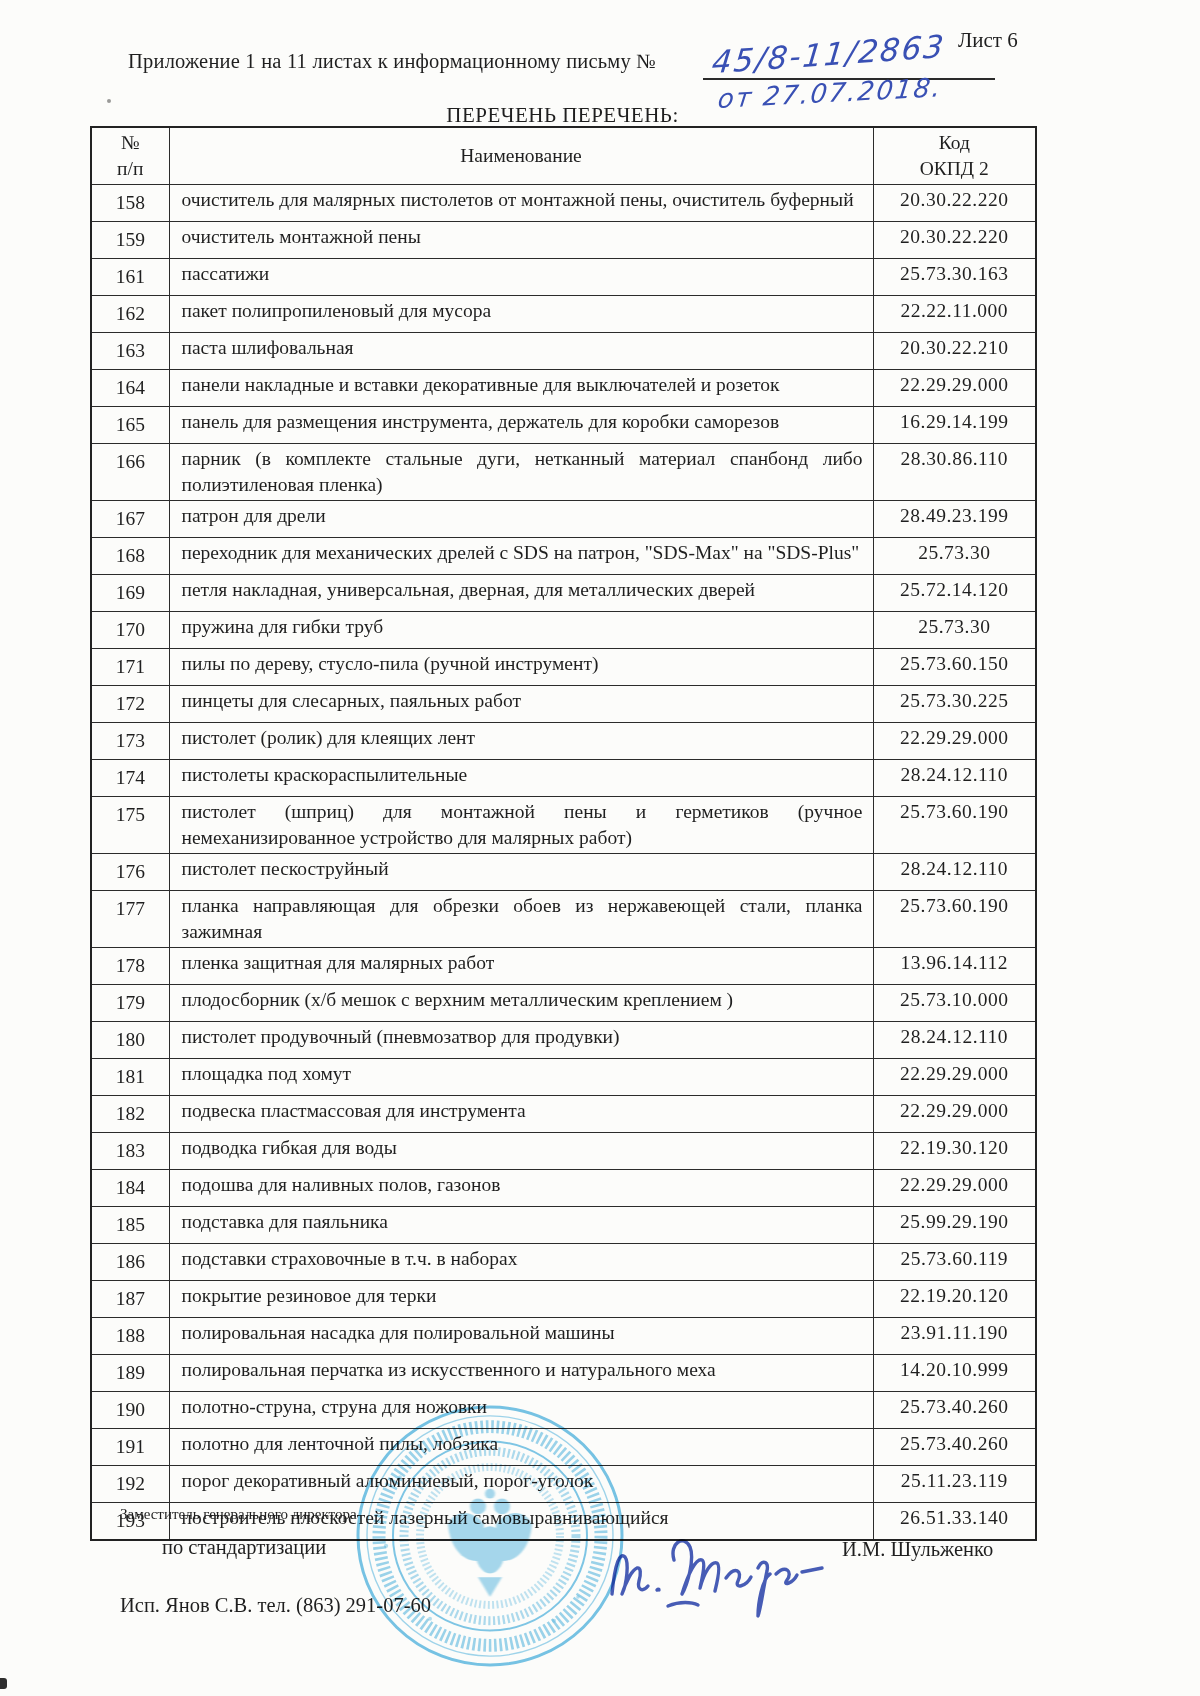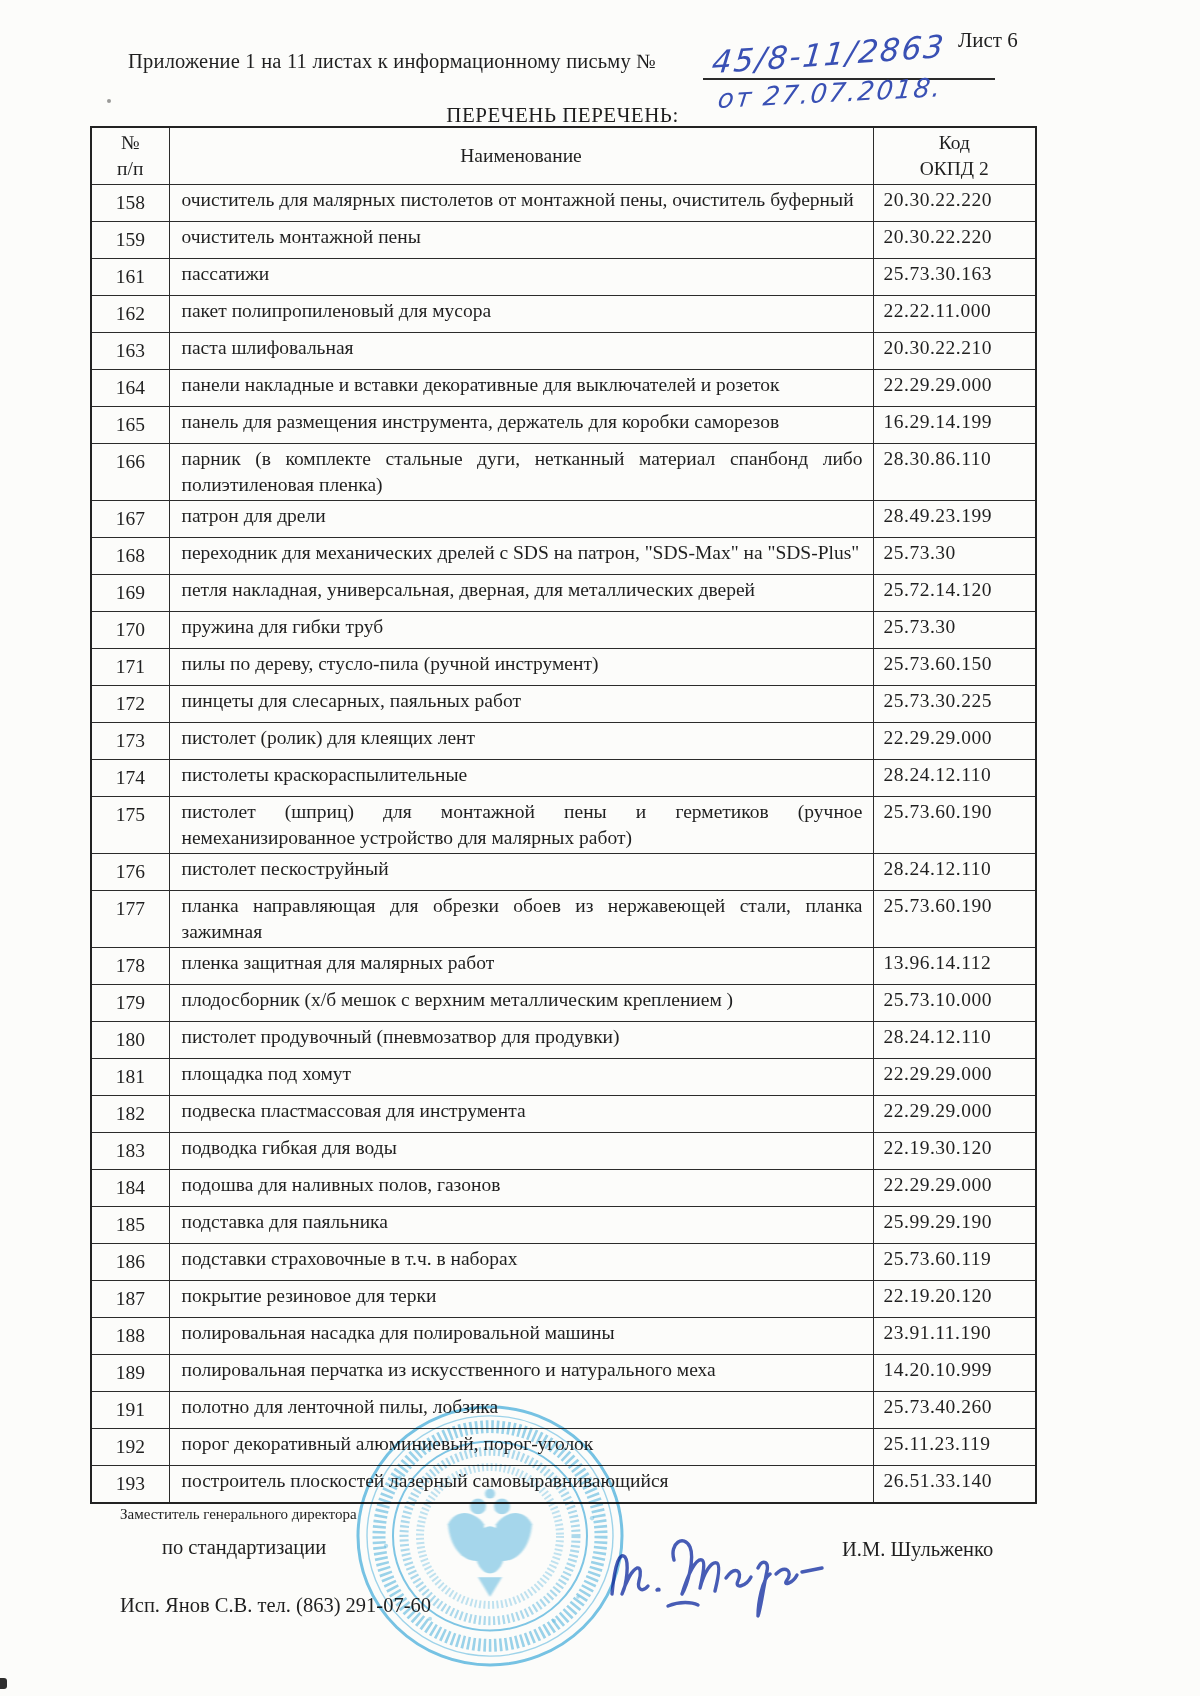--- a/index.html
+++ b/index.html
@@ -34,21 +34,21 @@
   .product-table col.c-code{width:163px;}
   .product-table th,.product-table td{
     border:1.6px solid #2b2b2b;vertical-align:top;
     line-height:26px;padding:2px 10px;
   }
   .product-table{border:2.5px solid #222;}
   .product-table th{font-weight:normal;text-align:center;vertical-align:middle;padding:2px 4px;}
   td.cell-num{text-align:center;padding:5px 2px;}
   td.cell-name{text-align:left;padding-left:12px;}
   tr.two-line td.cell-name{text-align:justify;}
-  td.cell-code{letter-spacing:.5px;}
+  td.cell-code{text-align:center;letter-spacing:.5px;}
   
   .sign-title1{position:absolute;top:1506px;left:120px;font-size:15px;}
   .sign-title2{position:absolute;top:1536px;left:120px;font-size:20.5px;margin-left:42px;}
   .signer-name{position:absolute;top:1538px;left:842px;font-size:20.5px;}
   .executor{position:absolute;top:1594px;left:120px;font-size:20.5px;}
   
   .stamp{position:absolute;top:1400px;left:352px;width:276px;height:272px;
     mix-blend-mode:multiply;opacity:.85;}
   .signature{position:absolute;top:1516px;left:598px;width:230px;height:115px;
     mix-blend-mode:multiply;}
@@ -237,20 +237,25 @@
         </tr>
         <tr class="row">
           <td class="cell-num">188</td>
           <td class="cell-name">полировальная насадка для полировальной машины</td>
           <td class="cell-code">23.91.11.190</td>
         </tr>
         <tr class="row">
           <td class="cell-num">189</td>
           <td class="cell-name">полировальная перчатка из искусственного и натурального меха</td>
           <td class="cell-code">14.20.10.999</td>
+        </tr>
+        <tr class="row">
+          <td class="cell-num">190</td>
+          <td class="cell-name">полотно-струна, струна для ножовки</td>
+          <td class="cell-code">25.73.40.260</td>
         </tr>
         <tr class="row">
           <td class="cell-num">191</td>
           <td class="cell-name">полотно для ленточной пилы, лобзика</td>
           <td class="cell-code">25.73.40.260</td>
         </tr>
         <tr class="row">
           <td class="cell-num">192</td>
           <td class="cell-name">порог декоративный алюминиевый, порог-уголок</td>
           <td class="cell-code">25.11.23.119</td>

